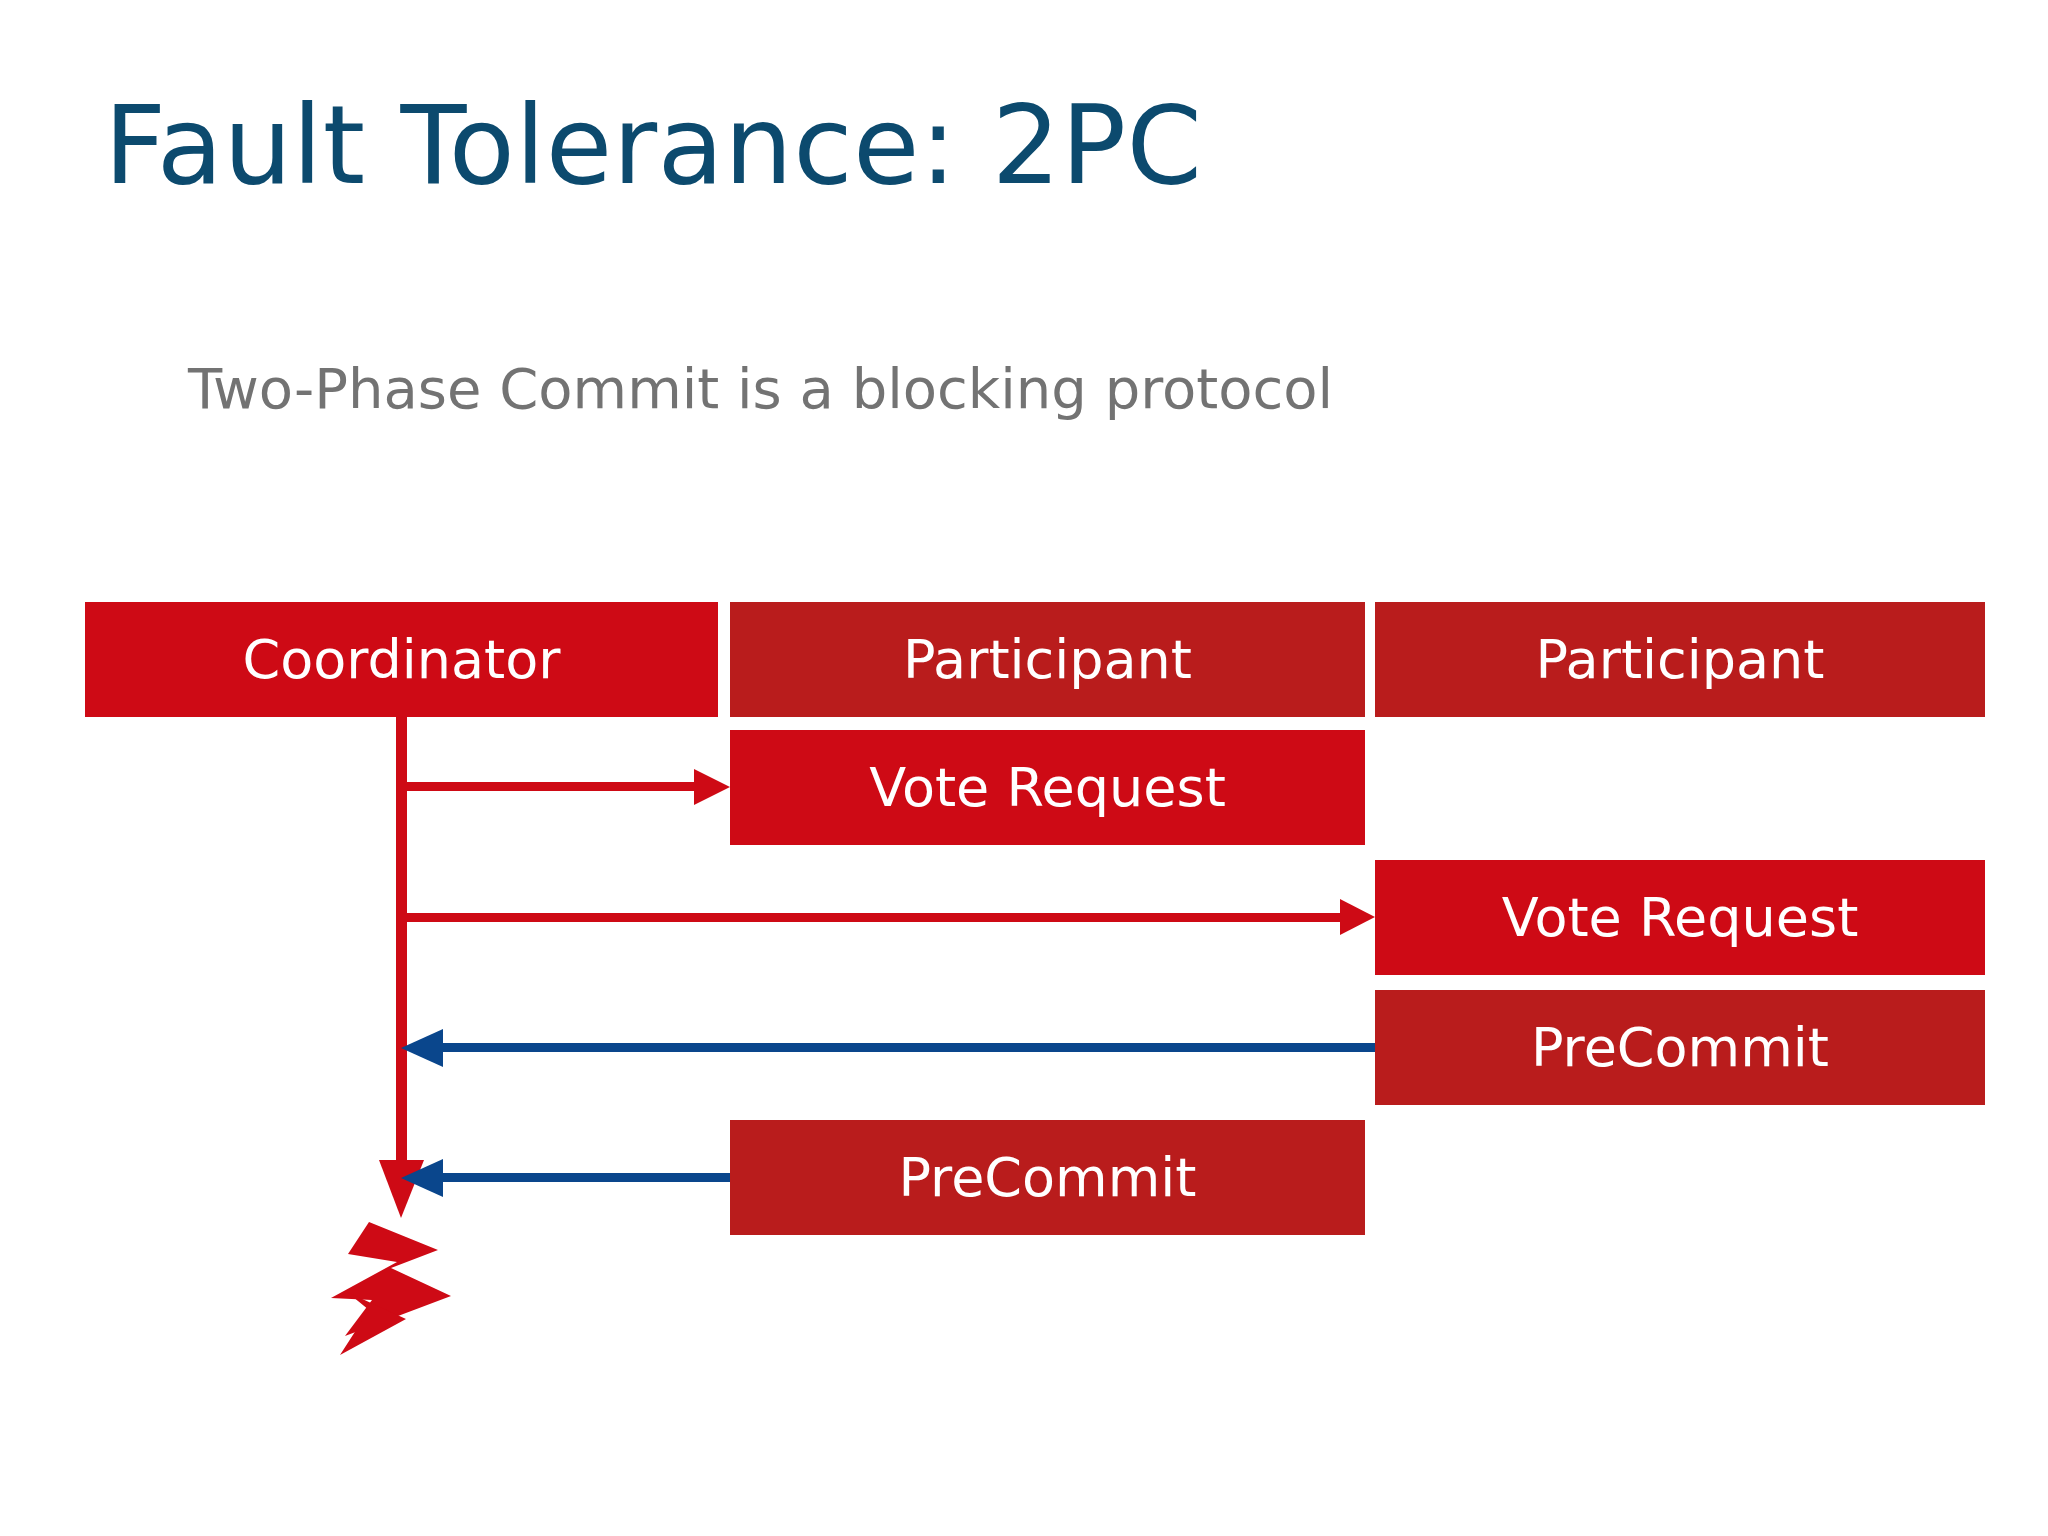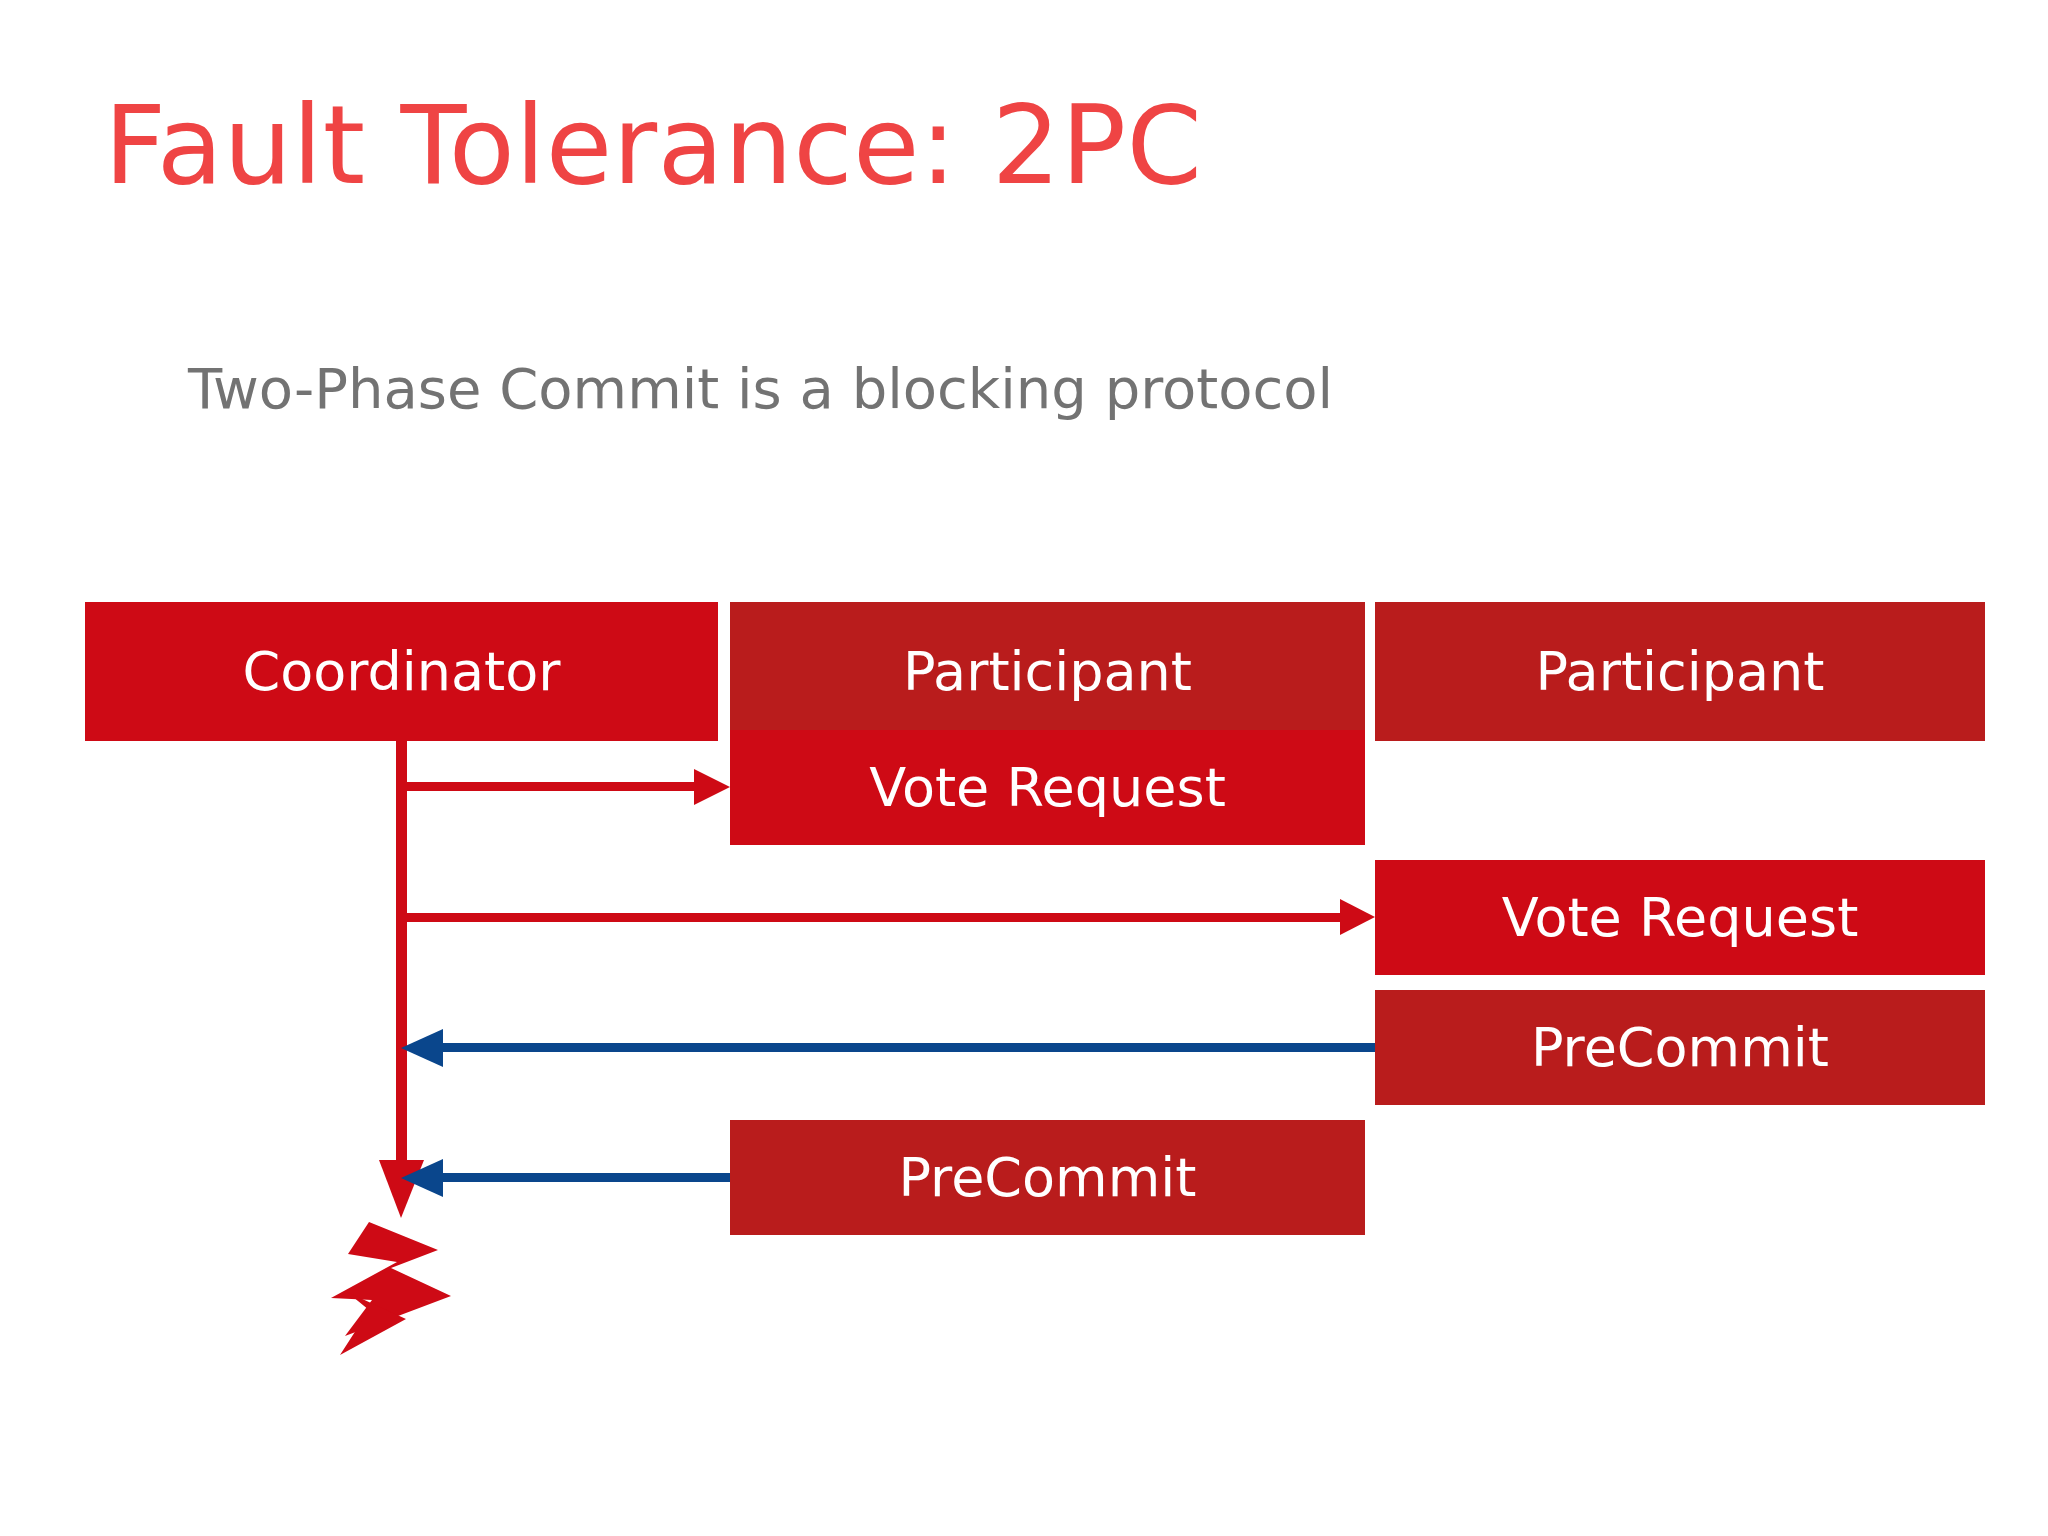--- a/index.html
+++ b/index.html
@@ -23,21 +23,21 @@
   }
 
   
   .slide-title {
     position: absolute;
     left: 104px;
     top: 86px;
     font-size: 108px;
     line-height: 1.12;
     font-weight: 400;
-    color: #ef4444;
+    color: #0c4a6e;
     letter-spacing: 0.5px;
     white-space: nowrap;
   }
 
   
   .slide-subtitle {
     position: absolute;
     left: 188px;
     top: 357px;
     font-size: 56px;
@@ -70,21 +70,21 @@
   }
   .cell.red  { background: #ce0a15; }
   .cell.blue { background: #b91c1c; }
 
   
   .col1 { left: 85px;   width: 633px; }
   .col2 { left: 730px;  width: 635px; }
   .col3 { left: 1375px; width: 610px; }
 
   
-  .row0 { top: 602px;  height: 139px; }
+  .row0 { top: 602px;  height: 115px; }
   .row1 { top: 730px;  height: 115px; }
   .row2 { top: 860px;  height: 115px; }
   .row3 { top: 990px;  height: 115px; }
   .row4 { top: 1120px; height: 115px; }
 
   .arrow-layer {
     position: absolute;
     left: 0;
     top: 0;
     width: 2048px;

